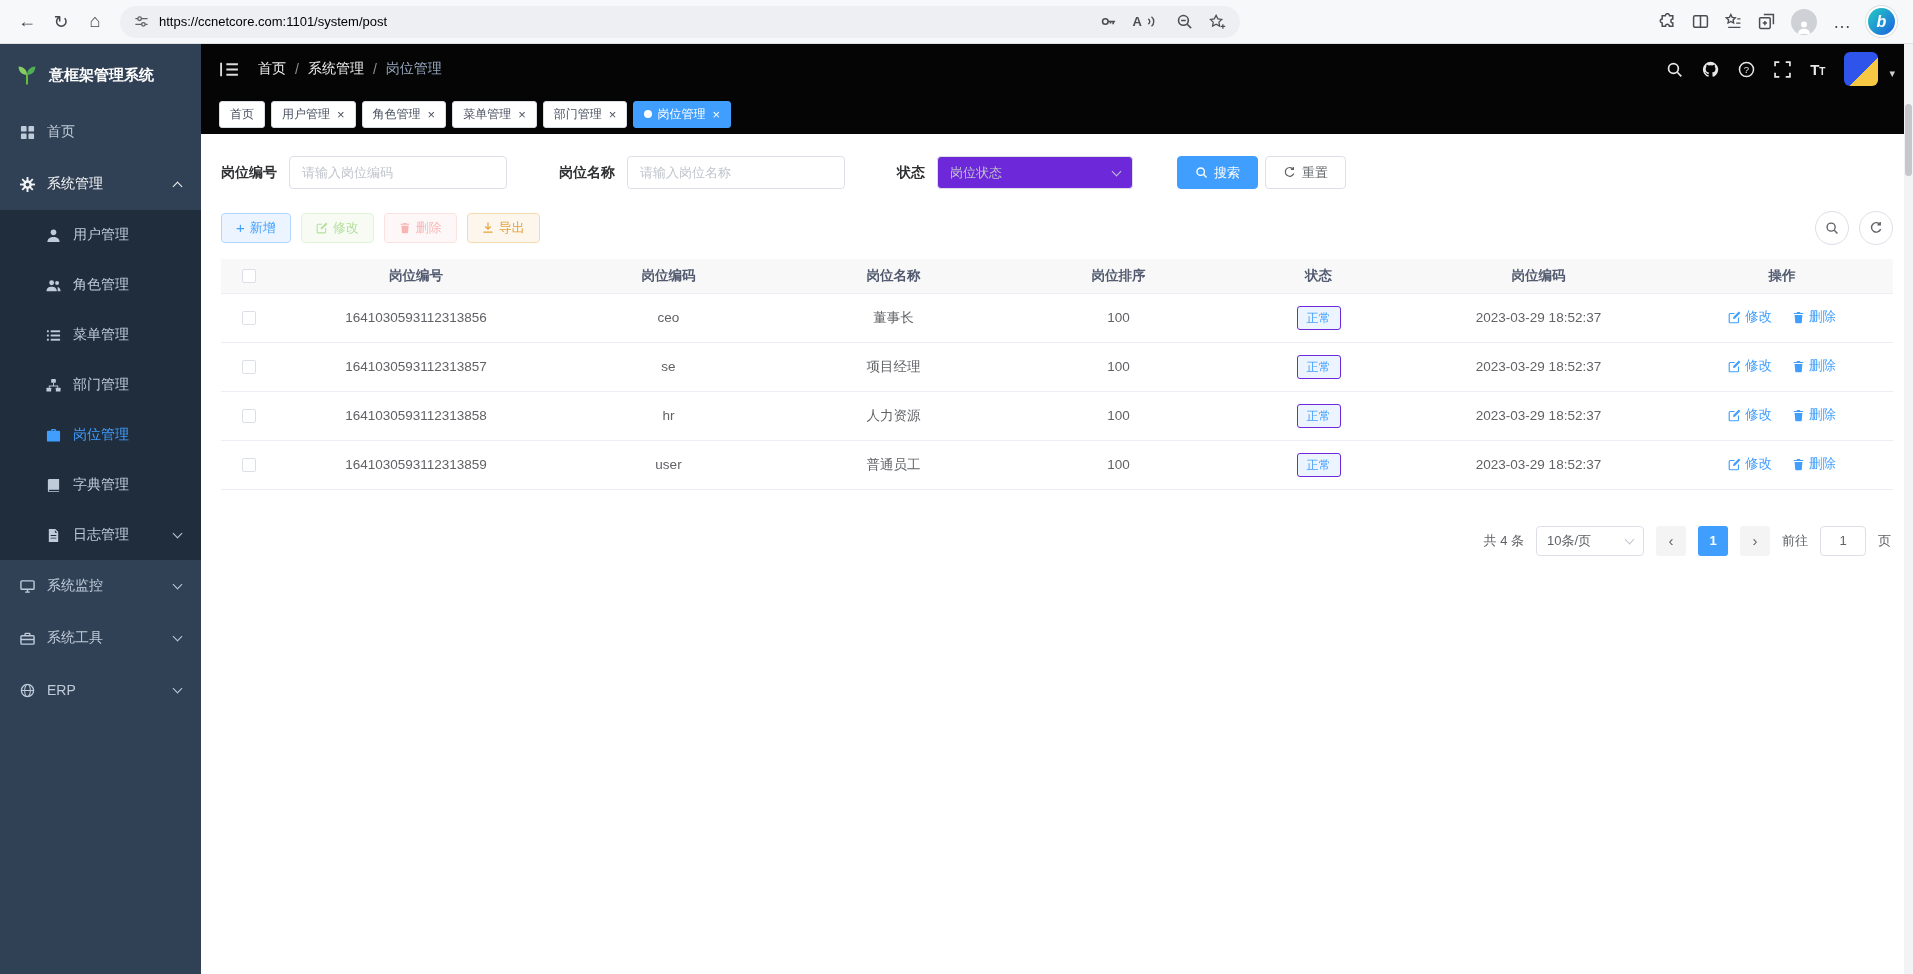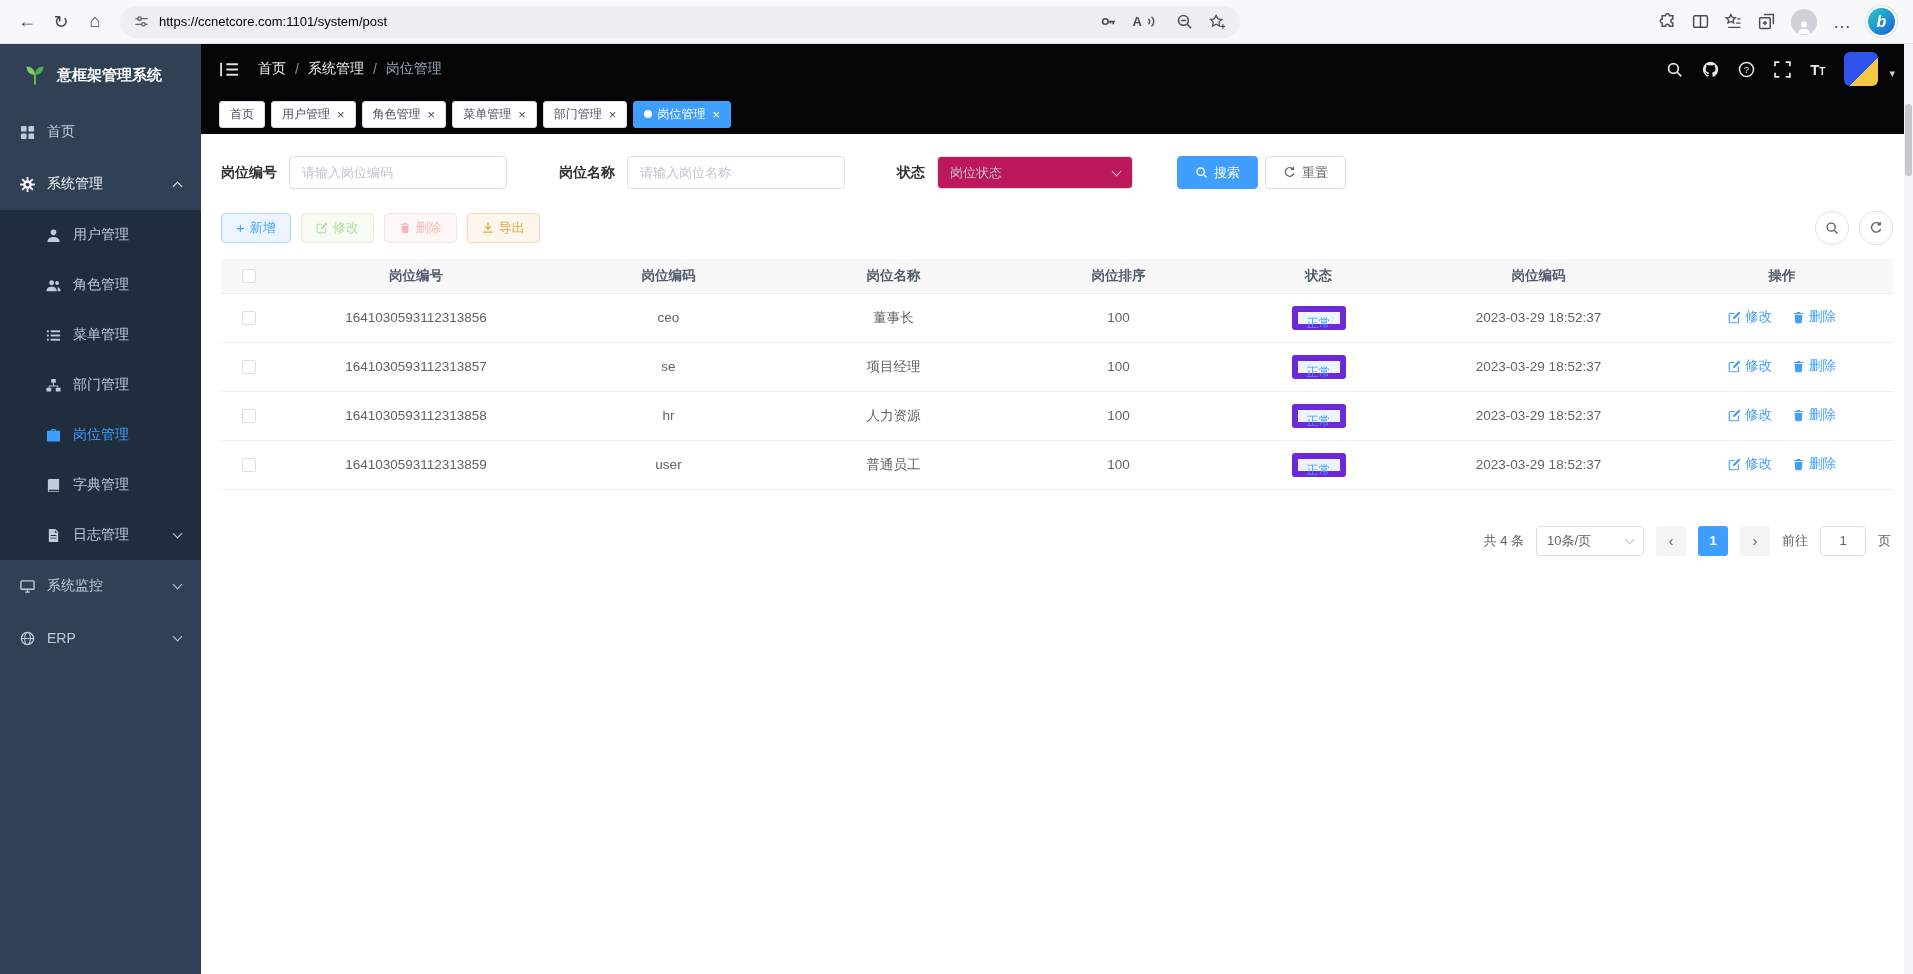--- a/index.html
+++ b/index.html
@@ -20,21 +20,21 @@
   .profile-dot{width:26px;height:26px;border-radius:50%;background:#ced1d6;display:flex;align-items:flex-end;justify-content:center;overflow:hidden}
   .profile-dot svg{width:16px;height:16px;color:#fff}
   .more-glyph{font-size:18px;letter-spacing:1px;line-height:10px}
   .bing-badge{width:27px;height:27px;border-radius:50%;background:linear-gradient(135deg,#23b8c8 20%,#1b5fe0);color:#fff;font-weight:700;font-style:italic;display:flex;align-items:center;justify-content:center;font-size:16px;box-shadow:0 0 0 2px #fff,0 0 0 3px #dcdee2}
 
   
   .app{flex:1;display:flex;min-height:0}
 
   
   .sidebar{width:201px;background:#304156;display:flex;flex-direction:column;flex-shrink:0;overflow:hidden}
-  .logo{height:62px;display:flex;align-items:center;gap:10px;padding:0 23px;color:#fff;font-size:15px;font-weight:700;white-space:nowrap;flex-shrink:0}
+  .logo{height:62px;display:flex;align-items:center;gap:10px;padding:0 15px;color:#fff;font-size:15px;font-weight:700;white-space:nowrap;flex-shrink:0}
   .logo svg{width:24px;height:24px;flex-shrink:0}
   .menu{flex:1;overflow:hidden;font-size:14px;color:#bfcbd9}
   .mi{height:52px;display:flex;align-items:center;gap:12px;padding:0 20px;cursor:pointer;white-space:nowrap}
   .mi svg{width:15px;height:15px;flex-shrink:0}
   .mi.open{color:#f4f4f5}
   .mi.active{color:#409eff}
   .submenu{background:#1f2d3d}
   .submenu .mi{height:50px;padding-left:46px}
   .chev{width:7px;height:7px;border-right:1.6px solid currentColor;border-bottom:1.6px solid currentColor;margin-left:auto;transform:rotate(45deg);margin-top:-3px}
   .chev.up{transform:rotate(-135deg);margin-top:4px}
@@ -63,21 +63,21 @@
   .tab.active{background:#409eff;border-color:#409eff;color:#fff}
   .tab-dot{width:8px;height:8px;border-radius:50%;background:#fff;flex-shrink:0}
 
   
   .content{flex:1;padding:14px 20px 0;position:relative;overflow:hidden;background:#fff}
   .filters{display:flex;align-items:center;margin-top:8px}
   .flabel{font-size:14px;font-weight:700;color:#303133;margin-right:12px;white-space:nowrap}
   .finput{width:218px;height:33px;border:1px solid #dcdfe6;border-radius:4px;padding:0 12px;font-size:13px;color:#606266;outline:none;background:#fff;font-family:inherit}
   .finput::placeholder{color:#c0c4cc}
   .fgap{width:52px;flex-shrink:0}
-  .fselect{width:196px;height:33px;border:1px solid #dcdfe6;border-radius:4px;display:flex;align-items:center;justify-content:space-between;padding:0 12px;font-size:13px;color:#c0c4cc;background:#be185d;cursor:pointer}
+  .fselect{width:196px;height:33px;border:1px solid #dcdfe6;border-radius:4px;display:flex;align-items:center;justify-content:space-between;padding:0 12px;font-size:13px;color:#c0c4cc;background:#6d28d9;cursor:pointer}
   .sel-caret{width:7px;height:7px;border-right:1.4px solid #c0c4cc;border-bottom:1.4px solid #c0c4cc;transform:rotate(45deg);margin-top:-3px}
   .btn{height:33px;display:inline-flex;align-items:center;gap:6px;padding:0 17px;border-radius:4px;font-size:13px;cursor:pointer;border:1px solid #dcdfe6;background:#fff;color:#606266;white-space:nowrap}
   .btn svg{width:13px;height:13px}
   .btn.primary{background:#409eff;border-color:#409eff;color:#fff}
   .btn.search-btn{margin-left:44px}
   .btn.reset-btn{margin-left:7px}
 
   .toolbar{display:flex;align-items:center;gap:10px;margin-top:22px}
   .tbtn{height:30px;display:inline-flex;align-items:center;gap:5px;padding:0 14px;border-radius:4px;font-size:13px;cursor:pointer;white-space:nowrap}
   .tbtn svg{width:12px;height:12px}
@@ -88,21 +88,21 @@
   .tbtn.orange{background:#fdf6ec;border:1px solid #f5dab1;color:#e6a23c}
   .tbtn.disabled{opacity:.5;cursor:not-allowed}
   .tool-right{margin-left:auto;display:flex;gap:10px}
   .circ{width:34px;height:34px;border-radius:50%;border:1px solid #dcdfe6;background:#fff;display:flex;align-items:center;justify-content:center;color:#606266;cursor:pointer}
   .circ svg{width:14px;height:14px}
 
   .grid{width:100%;border-collapse:collapse;table-layout:fixed;margin-top:14px;font-size:13.5px;color:#606266}
   .grid th{height:34px;background:#f8f8f9;color:#515a6e;font-weight:700;border-bottom:1px solid #ebeef5;text-align:center}
   .grid td{height:49px;border-bottom:1px solid #ebeef5;text-align:center;vertical-align:middle}
   .cb{display:inline-block;width:14px;height:14px;border:1px solid #dcdfe6;border-radius:2px;background:#fff;vertical-align:middle;cursor:pointer}
-  .chip{display:inline-block;height:24px;line-height:22px;padding:0 9px;background:#ecf5ff;border:6px solid #6d28d9;color:#409eff;border-radius:3px;font-size:12px}
+  .chip{display:inline-block;height:24px;line-height:22px;padding:0 9px;background:#ecf5ff;border:1px solid #6d28d9;color:#409eff;border-radius:3px;font-size:12px}
   .oplink{display:inline-flex;align-items:center;gap:4px;color:#409eff;cursor:pointer;margin:0 8px}
   .oplink svg{width:13px;height:13px}
 
   .pager{display:flex;align-items:center;justify-content:flex-end;gap:12px;margin-top:36px;font-size:13px;color:#606266;padding-right:2px}
   .psize{width:108px;height:30px;border:1px solid #dcdfe6;border-radius:4px;display:flex;align-items:center;justify-content:space-between;padding:0 10px;color:#606266;cursor:pointer;background:#fff}
   .pbtn{min-width:30px;height:30px;border-radius:3px;background:#f4f4f5;color:#606266;display:flex;align-items:center;justify-content:center;font-size:15px;cursor:pointer}
   .pbtn.active{background:#409eff;color:#fff;font-weight:700;font-size:13px}
   .goto{width:46px;height:30px;border:1px solid #dcdfe6;border-radius:4px;text-align:center;font-size:13px;color:#606266;outline:none;background:#fff;font-family:inherit}
 
   .vscroll{position:absolute;top:44px;right:0;width:9px;bottom:0;background:#f2f3f4;z-index:40}
@@ -295,20 +295,28 @@
 
         <div class="mi">
           <svg viewBox="0 0 16 16">
               <rect x="1" y="2" width="14" height="9" rx="1" fill="none" stroke="currentColor" stroke-width="1.5"></rect>
               <path d="M5.5 14h5M8 11v3" stroke="currentColor" stroke-width="1.5" fill="none"></path>
             </svg>
           <span class="lbl">系统监控</span>
           <span class="chev"></span>
         </div>
 
+        <div class="mi">
+          <svg viewBox="0 0 16 16">
+              <rect x="1" y="5" width="14" height="9" rx="1" fill="none" stroke="currentColor" stroke-width="1.5"></rect>
+              <path d="M5.5 5V3.2c0-.4.3-.7.7-.7h3.6c.4 0 .7.3.7.7V5M1 9h14" stroke="currentColor" stroke-width="1.5" fill="none"></path>
+            </svg>
+          <span class="lbl">系统工具</span>
+          <span class="chev"></span>
+        </div>
 
 
         <div class="mi">
           <svg viewBox="0 0 16 16">
               <circle cx="8" cy="8" r="6.5" fill="none" stroke="currentColor" stroke-width="1.4"></circle>
               <ellipse cx="8" cy="8" rx="3" ry="6.5" fill="none" stroke="currentColor" stroke-width="1.1"></ellipse>
               <path d="M1.5 8h13" stroke="currentColor" stroke-width="1.1"></path>
             </svg>
           <span class="lbl">ERP</span>
           <span class="chev"></span>

